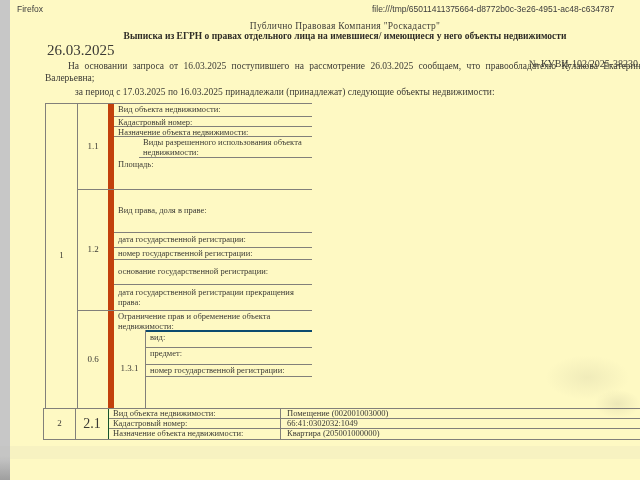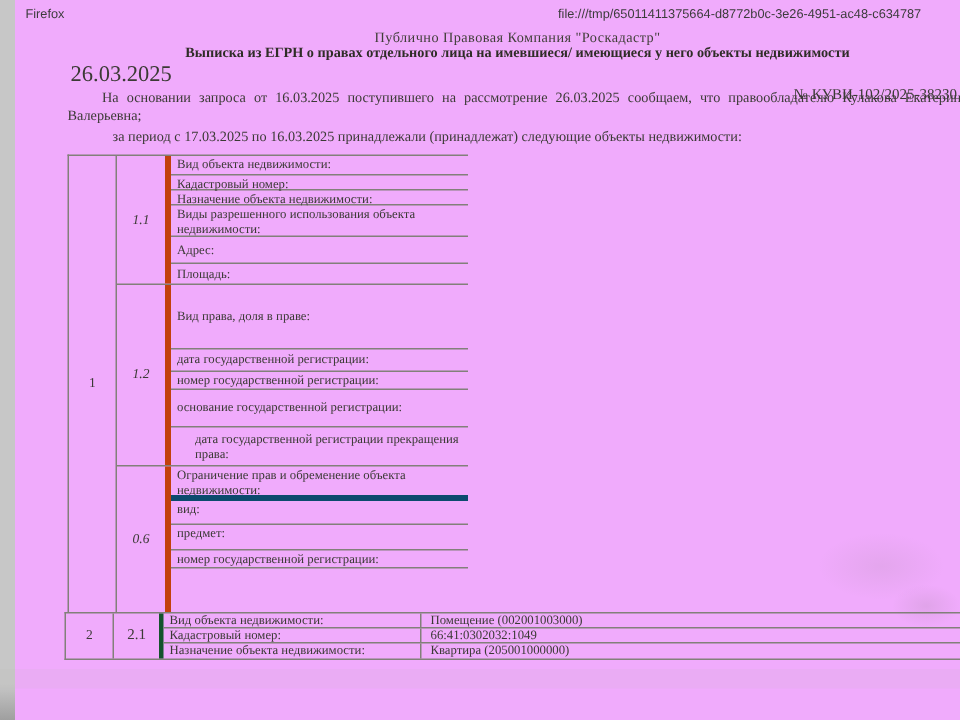--- a/index.html
+++ b/index.html
@@ -1,18 +1,18 @@
 <!DOCTYPE html>
 <html><head>
 <meta charset="utf-8">
 <style>
   html,body{margin:0;padding:0;}
   .screen{
     position:relative; width:640px; height:480px; overflow:hidden;
-    background:#f0abfc;
+    background:#fef9c3;
     font-family:"Liberation Serif", serif;
     color:#3b3a35;
   }
   
   .chrome-strip{
     position:absolute; left:0; top:0; width:10px; height:480px;
     background:linear-gradient(180deg,#c7c7c7 0%,#c7c7c7 95%,#9f9f9f 100%);
   }
   .chrome-app{
     position:absolute; left:17px; top:4px;
@@ -43,37 +43,37 @@
     position:absolute; left:45px; top:103px; width:267px; height:305px;
     border-top:1px solid #82807a; border-left:1px solid #82807a;
     box-sizing:border-box; font-size:8.5px; line-height:9.5px;
   }
   .t1, .t1 *{ box-sizing:border-box; }
   .t1{ display:flex; }
   .t1-numcol{ width:32px; border-right:1px solid #82807a; display:flex; align-items:center; justify-content:center; font-size:9px;}
   .t1-body{ flex:1; display:flex; flex-direction:column; }
   .sec{ display:flex; }
   .sec.bb{ border-bottom:1px solid #82807a; }
-  .secnum{ width:36px; border-right:4px solid #c2410c; display:flex; align-items:center; justify-content:center; font-size:9px;font-style:italic; }
+  .secnum{ width:36px; border-right:6px solid #c2410c; display:flex; align-items:center; justify-content:center; font-size:9px; }
   .labels{ flex:1; display:flex; flex-direction:column; }
   .cell{ padding:1px 2px 0 4px; border-bottom:1px solid #82807a; display:flex; align-items:flex-start; }
   .cell.vc{ align-items:center; padding-top:0; }
   .cell.last{ border-bottom:none; }
   .hdrcell{ padding:1px 2px 0 4px; }
   .subrow{ flex:1; display:flex; }
   .subnum{ width:32px; display:flex; align-items:center; justify-content:center; font-size:9px; border-right:1px solid #82807a; }
-  .sublabels{ flex:1; display:flex; flex-direction:column; border-top:4px solid #0c4a6e; }
+  .sublabels{ flex:1; display:flex; flex-direction:column; border-top:2px solid #0c4a6e; }
   .t2{
     position:absolute; left:43px; top:408px; width:600px;
     border-top:1px solid #82807a; border-left:1px solid #82807a; border-bottom:1px solid #82807a;
     display:flex; font-size:8.5px; line-height:9.5px;
   }
   .t2, .t2 *{ box-sizing:border-box; }
   .t2-numcol{ width:32px; border-right:1px solid #82807a; display:flex; align-items:center; justify-content:center; font-size:9px;}
-  .t2-subnumcol{ width:33px; border-right:3px solid #14532d; display:flex; align-items:center; justify-content:center; font-size:10px;}
+  .t2-subnumcol{ width:33px; border-right:1px solid #14532d; display:flex; align-items:center; justify-content:center; font-size:14px;}
   .t2-rows{ flex:1; display:flex; flex-direction:column; }
   .t2-row{ display:flex; height:10px; }
   .t2-row.bb{ border-bottom:1px solid #82807a; }
   .t2-label{ width:172px; border-right:1px solid #82807a; padding:0 2px 0 4px; overflow:hidden; white-space:nowrap; }
   .t2-value{ flex:1; padding:0 2px 0 6px; overflow:hidden; white-space:nowrap; }
   
   .smudge1{ position:absolute; left:545px; top:355px; width:85px; height:45px;
     background:radial-gradient(ellipse at 50% 50%, rgba(120,118,108,0.10), rgba(120,118,108,0) 70%); }
   .smudge2{ position:absolute; left:595px; top:390px; width:45px; height:28px;
     background:radial-gradient(ellipse at 50% 50%, rgba(110,108,100,0.12), rgba(110,108,100,0) 72%); }
@@ -107,25 +107,22 @@
         <div class="labels">
           <div class="cell" style="height:13px;">
               <span>Вид объекта недвижимости:</span>
             </div>
           <div class="cell" style="height:10px;">
               <span>Кадастровый номер:</span>
             </div>
           <div class="cell" style="height:10px;">
               <span>Назначение объекта недвижимости:</span>
             </div>
-          <div class="cell" style="height:21px;">
+          <div class="cell" style="height:21px;margin-left:25px;">
               <span>Виды разрешенного использования объекта недвижимости:</span>
-            </div>
-          <div class="cell vc" style="height:18px;">
-              <span>Адрес:</span>
             </div>
           <div class="cell vc last" style="height:13px;">
               <span>Площадь:</span>
             </div>
         </div>
       </div>
 
       <div class="sec bb" style="height:121px;">
         <div class="secnum">1.2</div>
         <div class="labels">
@@ -134,32 +131,33 @@
             </div>
           <div class="cell vc" style="height:15px;">
               <span>дата государственной регистрации:</span>
             </div>
           <div class="cell vc" style="height:12px;">
               <span>номер государственной регистрации:</span>
             </div>
           <div class="cell vc" style="height:25px;">
               <span>основание государственной регистрации:</span>
             </div>
-          <div class="cell vc last" style="height:25px;margin-left:12px;">
+          <div class="cell vc last" style="height:25px;">
               <span>дата государственной регистрации прекращения права:</span>
             </div>
         </div>
       </div>
 
       <div class="sec" style="height:97px; flex-direction:column;">
         <div style="display:flex; flex:1;">
           <div class="secnum">0.6</div>
           <div class="labels">
             <div class="hdrcell" style="height:19px;"><span>Ограничение прав и обременение объекта недвижимости:</span></div>
             <div class="subrow">
+              <div class="subnum">1.3.1</div>
               <div class="sublabels">
                 <div class="cell" style="height:16px;">
                     <span>вид:</span>
                   </div>
                 <div class="cell" style="height:17px;">
                     <span>предмет:</span>
                   </div>
                 <div class="cell" style="height:12px;">
                     <span>номер государственной регистрации:</span>
                   </div>

